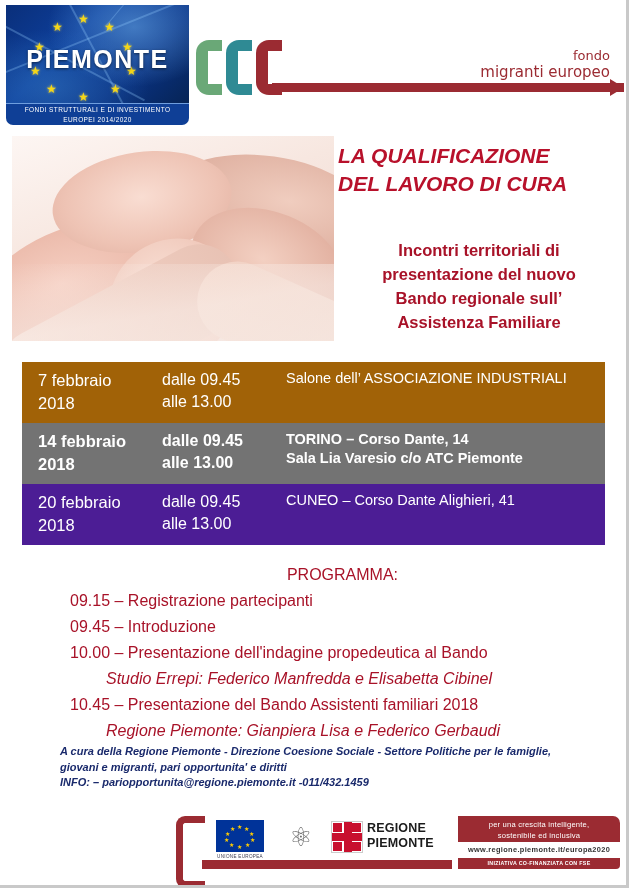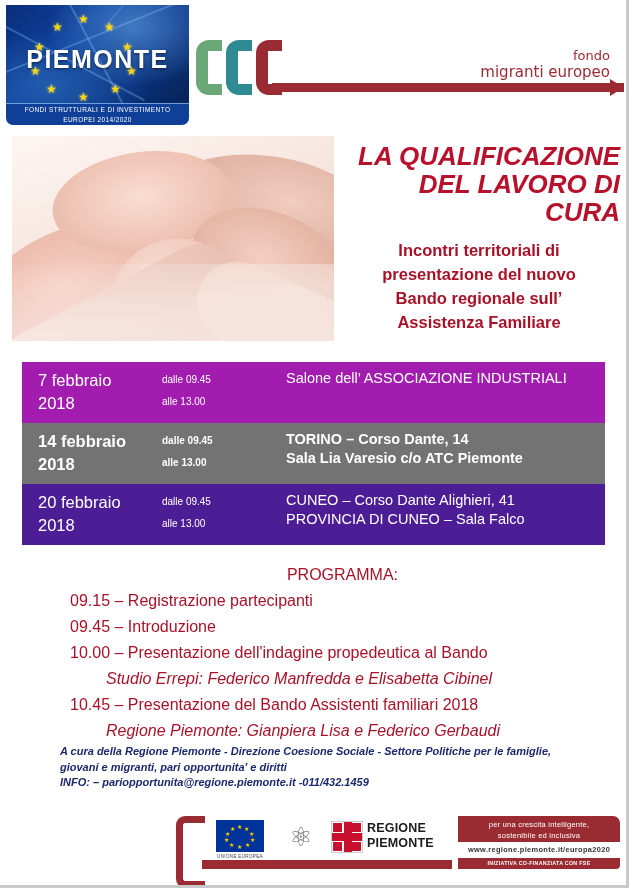--- a/index.html
+++ b/index.html
@@ -67,34 +67,34 @@
   #photo{
     position:absolute;left:12px;top:136px;width:322px;height:205px;
     overflow:hidden;
     background:linear-gradient(160deg,#fdf6f3 0%,#f7e7e0 40%,#f2ded7 70%,#efd9d2 100%);
   }
   #photo .h{position:absolute;border-radius:50%;}
 
   
   #title{
     position:absolute;left:338px;top:142px;width:282px;
-    text-align:right;color:#b8112b;
-    font-weight:bold;font-style:italic;font-size:26px;line-height:28px;
+    text-align:left;color:#b8112b;
+    font-weight:bold;font-style:italic;font-size:21px;line-height:28px;
   }
   #subtitle{
     position:absolute;left:338px;top:238px;width:282px;
     text-align:center;color:#a81228;
     font-weight:bold;font-size:16.5px;line-height:24px;
   }
 
   
   #table{position:absolute;left:22px;top:362px;width:583px;}
   .trow{display:flex;align-items:flex-start;color:#ffffff;padding:7px 0 8px 0;}
   .trow .c-date{width:140px;padding-left:16px;box-sizing:border-box;font-size:16.5px;line-height:23px;}
-  .trow .c-time{width:124px;font-size:10px;line-height:22px;}
+  .trow .c-time{width:124px;font-size:16px;line-height:22px;}
   .trow .c-place{flex:1;font-size:14.5px;line-height:19px;padding-right:8px;}
   .trow .ln{display:block;}
 
   
   #program{position:absolute;left:70px;top:562px;width:545px;color:#a81228;}
   #program .p-head{font-size:16px;line-height:26px;text-align:center;}
   #program .p-line{font-size:16px;line-height:26px;}
   #program .p-ital{font-size:16px;line-height:26px;font-style:italic;padding-left:36px;}
 
   
@@ -219,21 +219,21 @@
 
   <div id="subtitle">
     <div>Incontri territoriali  di</div>
     <div>presentazione del nuovo</div>
     <div>Bando regionale sull’</div>
     <div>Assistenza Familiare</div>
   </div>
 
   <div id="table">
 
-    <div class="trow" style="background:#a21caf;">
+    <div class="trow" style="background:#a16207;">
       <div class="c-date">
         <span class="ln">7 febbraio</span>
         <span class="ln">2018</span>
       </div>
       <div class="c-time">
         <span class="ln">dalle  09.45</span>
         <span class="ln">alle 13.00</span>
       </div>
       <div class="c-place">
         <span class="ln">Salone dell’ ASSOCIAZIONE INDUSTRIALI</span>
@@ -259,21 +259,20 @@
       <div class="c-date">
         <span class="ln">20 febbraio</span>
         <span class="ln">2018</span>
       </div>
       <div class="c-time">
         <span class="ln">dalle 09.45</span>
         <span class="ln">alle 13.00</span>
       </div>
       <div class="c-place">
         <span class="ln">CUNEO – Corso Dante Alighieri, 41</span>
-        <span class="ln">PROVINCIA DI CUNEO – Sala Falco</span>
       </div>
     </div>
 
   </div>
 
   <div id="program">
     <div class="p-head">PROGRAMMA:</div>
     <div class="p-line">09.15 – Registrazione partecipanti</div>
     <div class="p-line">09.45 – Introduzione</div>
     <div class="p-line">10.00 – Presentazione dell'indagine propedeutica al Bando</div>

